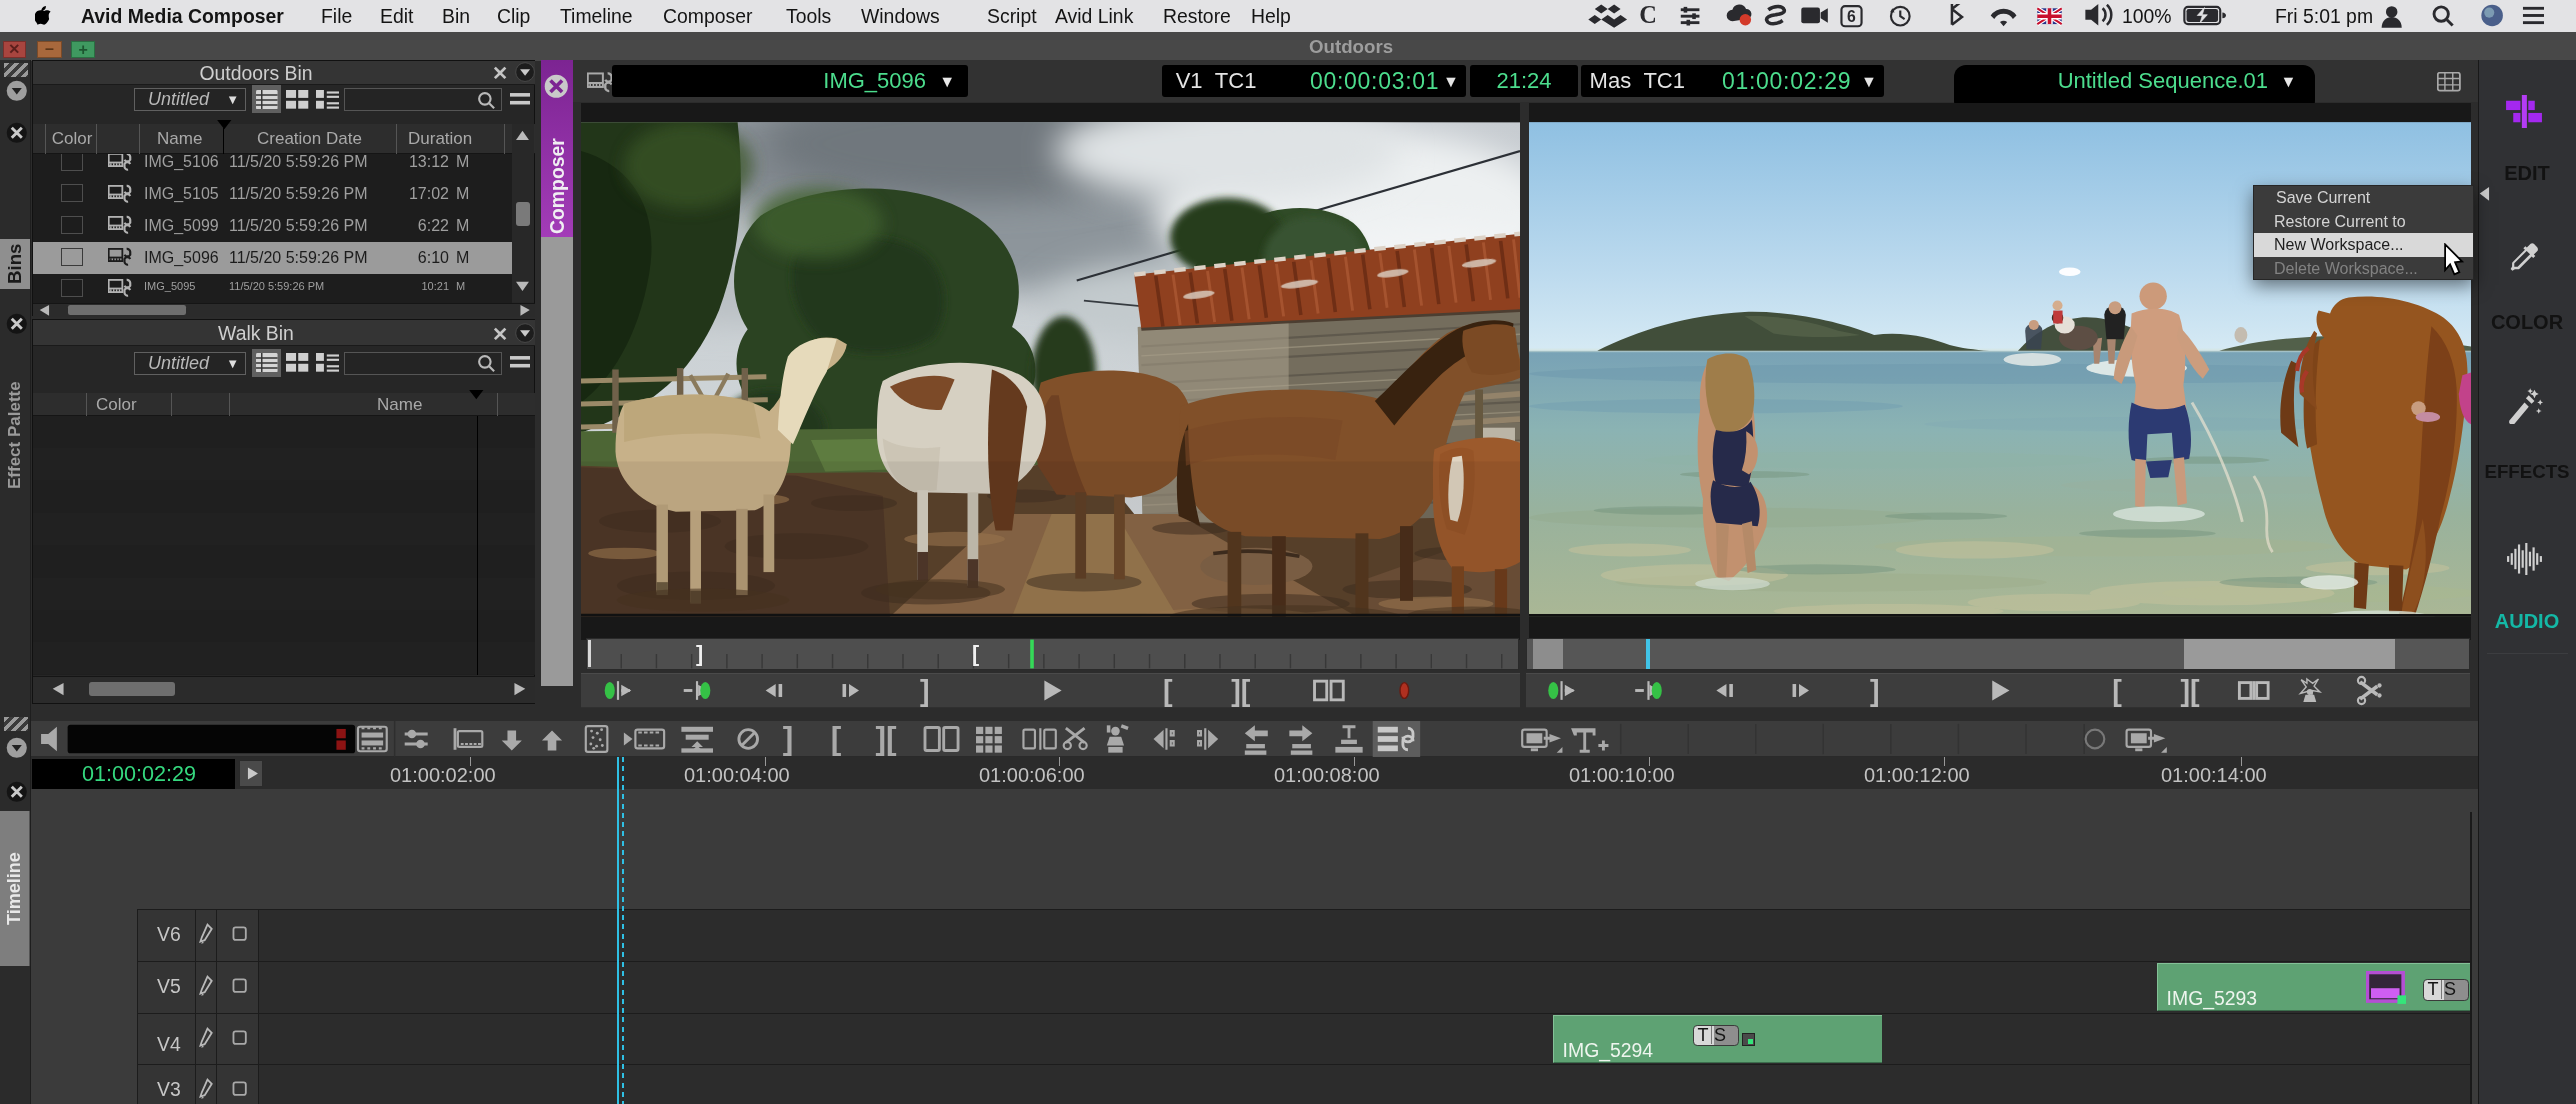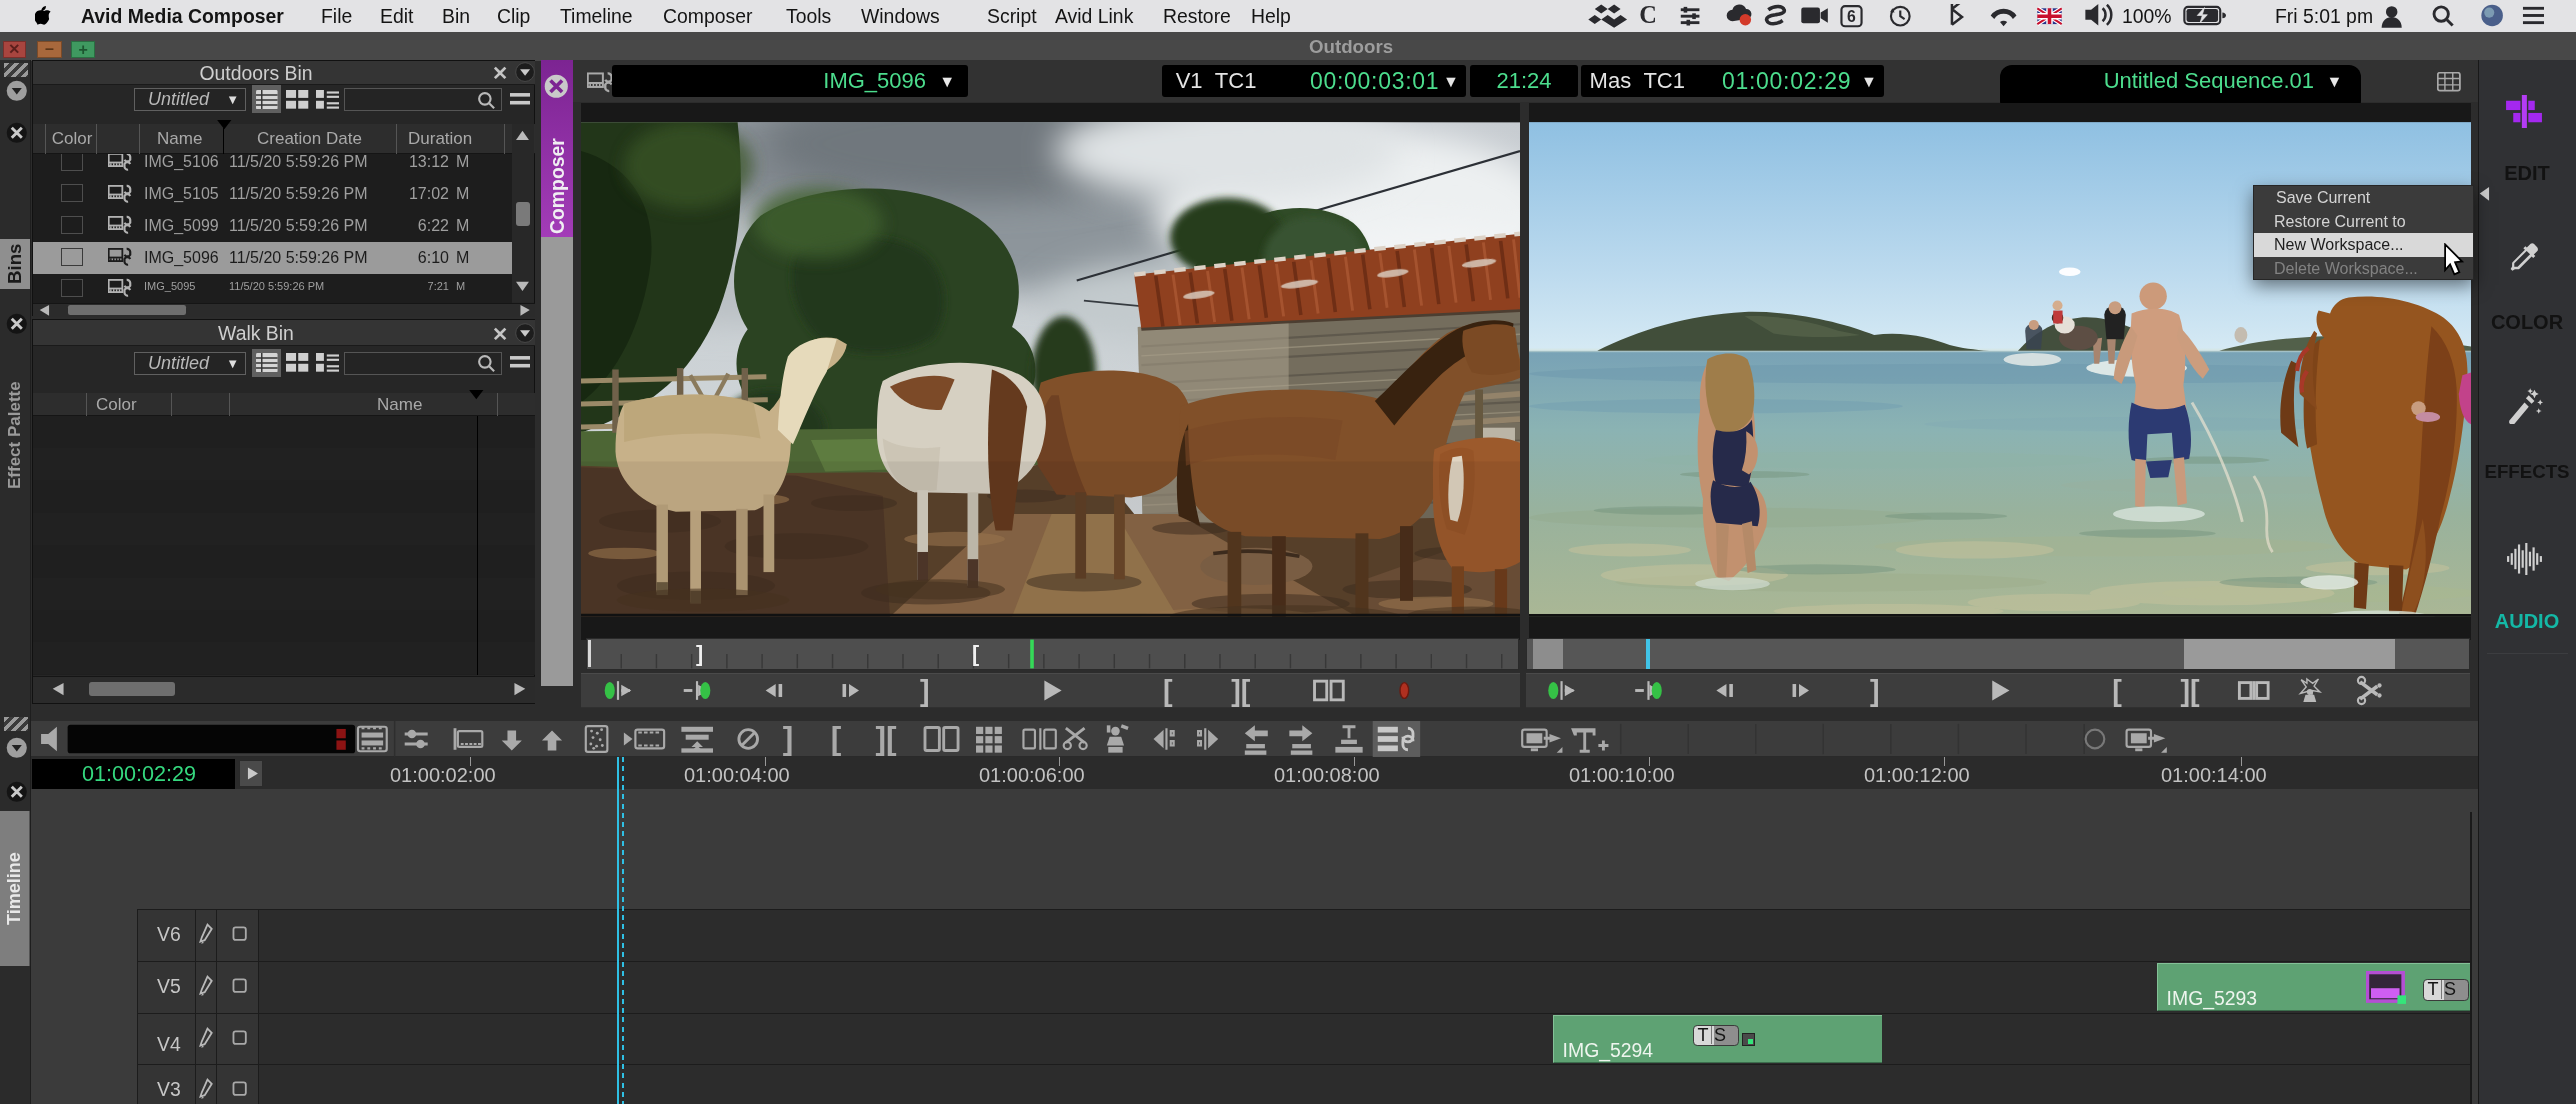--- a/index.html
+++ b/index.html
@@ -265,21 +265,21 @@
             <path d="M1 16h19"></path>
             <path d="M4 21v-4M8 21v-4M12 21v-4M16 21v-4" stroke-width="2"></path>
           </g>
           <g fill="none" stroke="#b3b3b3" stroke-width="3">
             <path d="M27 3a4.5 4.5 0 0 1 5 4v4a4.5 4.5 0 0 1-8 0" transform="translate(-1,1)"></path>
             <path d="M27 27a4.5 4.5 0 0 1-5-4v-4a4.5 4.5 0 0 1 8 0" transform="translate(1,-1)"></path>
           </g>
         </svg>
 <span style="position:absolute;left:111px;top:6.5px">IMG_5095</span>
 <span style="position:absolute;left:196px;top:6.5px">11/5/20 5:59:26 PM</span>
-<span style="position:absolute;left:309px;top:6.5px;width:107px;text-align:right">7:21</span>
+<span style="position:absolute;left:309px;top:6.5px;width:107px;text-align:right">10:21</span>
 <span style="position:absolute;left:423px;top:6.5px">M</span>
 </div>
     </div>
 
   <div class="a" style="left:479px;top:63px;width:22px;height:178px;background:#282828">
     <svg class="a" style="left:4.3px;top:5.8px" width="14.4" height="11.5" viewBox="0 0 20 16">
         <path d="M0 14h18L9 1z" fill="#b9b9b9"></path>
       </svg>
     <div class="a" style="left:3.6px;top:78px;width:14.4px;height:24.4px;background:#7a7a7a;border-radius:2.9px"></div>
     <svg class="a" style="left:4.3px;top:157px" width="14.4" height="11.5" viewBox="0 0 20 16">
@@ -395,21 +395,21 @@
     <span class="a" style="left:13.7px">V1&nbsp;&nbsp;TC1</span>
     <span class="a" style="left:148px;color:#4cdd8d;font-size:23px;letter-spacing:0.7px">00:00:03:01</span>
     <span class="a" style="right:7.2px;top:1.4px;font-size:16px">▼</span>
   </div>
 <div class="a" style="left:1470px;top:65px;width:108px;height:32px;background:#000;border-radius:2.9px;color:#4cdd8d;font-size:22px;line-height:32px;text-align:center">21:24</div>
 <div class="a" style="left:1581px;top:65px;width:303px;height:32px;background:#000;border-radius:2.9px;color:#e4e4e4;font-size:22px;line-height:32px">
     <span class="a" style="left:8.6px">Mas&nbsp;&nbsp;TC1</span>
     <span class="a" style="left:141px;color:#4cdd8d;font-size:23px;letter-spacing:0.7px">01:00:02:29</span>
     <span class="a" style="right:7.2px;top:1.4px;font-size:16px">▼</span>
   </div>
-<div class="a" style="left:2000px;top:65px;width:361px;height:48px;background:#000;border-radius:12px;color:#4cdd8d;font-size:22px;line-height:32px">
+<div class="a" style="left:1954px;top:65px;width:361px;height:48px;background:#000;border-radius:12px;color:#4cdd8d;font-size:22px;line-height:32px">
     <span class="a" style="right:47px">Untitled Sequence.01</span>
     <span class="a" style="right:18.7px;top:1.4px;color:#e8e8e8;font-size:16px">▼</span>
   </div>
 <svg class="a" style="left:2437px;top:72px" width="24.4" height="20" viewBox="0 0 34 28">
     <rect x="1" y="1" width="31" height="25" rx="3" fill="none" stroke="#a9a9a9" stroke-width="2.5"></rect>
     <path d="M1 9h31M1 18h31M11 1v25M22 1v25" stroke="#a9a9a9" stroke-width="2"></path>
   </svg>
 
 <div class="a" style="left:581px;top:103px;width:939px;height:537px;background:#181818"></div>
 <div class="a" style="left:1529px;top:103px;width:942px;height:537px;background:#181818"></div>

